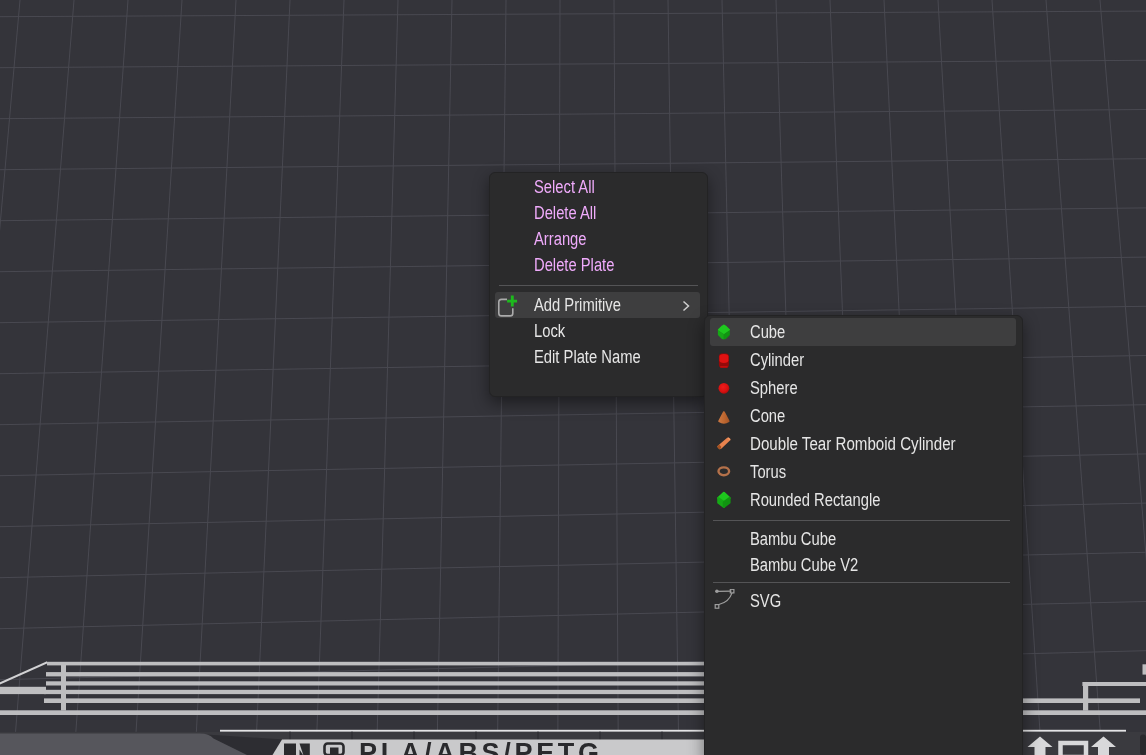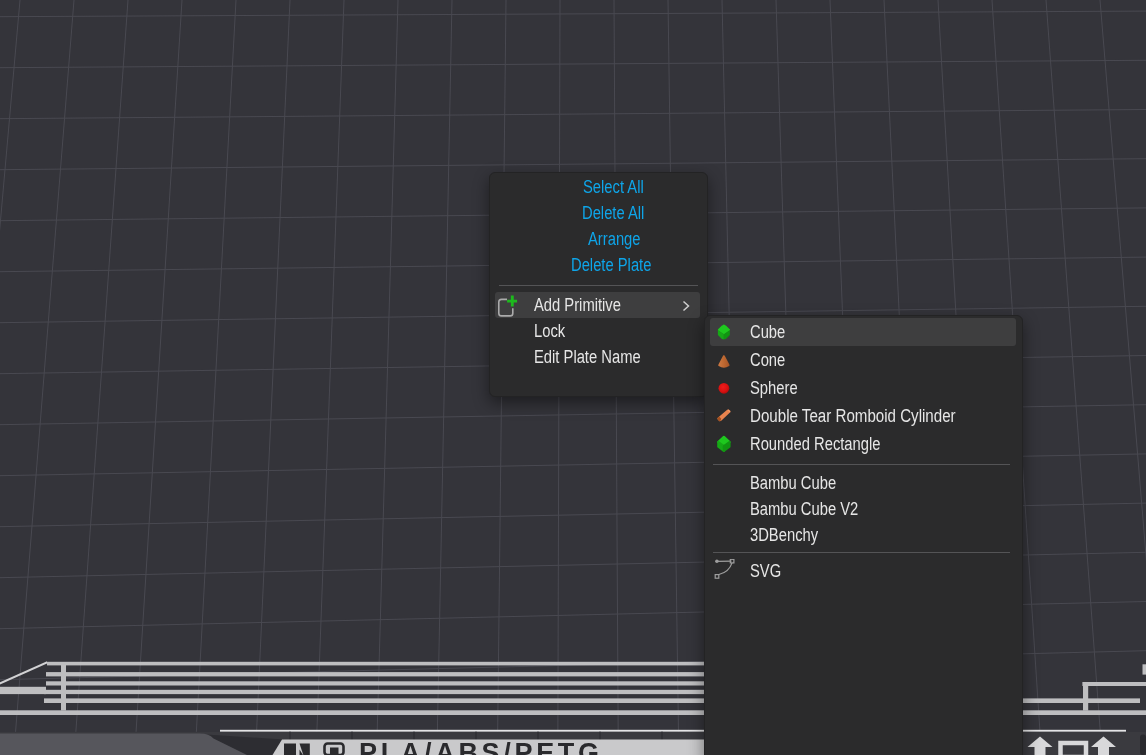--- a/index.html
+++ b/index.html
@@ -4,21 +4,21 @@
 <style>
   html,body{margin:0;padding:0;}
   body{width:1146px;height:755px;overflow:hidden;background:#34343A;position:relative;
        font-family:"Liberation Sans",sans-serif;}
   #scene{position:absolute;left:0;top:0;}
   .menu{position:absolute;background:#2B2B2C;border:1px solid #232324;border-radius:6px;
         box-sizing:border-box;box-shadow:0 6px 16px rgba(0,0,0,.45);color:#E6E6E6;
         font-size:18px;}
   .row{position:relative;height:26px;line-height:26px;white-space:nowrap;}
   .row .lbl{display:inline-block;transform:scaleX(.82);transform-origin:0 50%;}
-  .dis{color:#0ea5e9;text-align:center;}
+  .dis{color:#f0abfc;}
   .sep{height:1px;background:#545456;}
   .hl{position:absolute;background:#3E3E3F;border-radius:3px;}
 </style>
 </head>
 <body>
 <svg id="scene" width="1146" height="755" viewBox="0 0 1146 755">
   <rect width="1146" height="755" fill="#34343A"></rect>
   <g stroke="#494951" stroke-width="1" fill="none">
     <line x1="20.0" y1="0" x2="-46.8" y2="755"></line>
     <line x1="74.0" y1="0" x2="13.7" y2="755"></line>
@@ -143,53 +143,60 @@
   <div class="row r28">
     <div class="hl" style="left:5px;right:6px;top:0;bottom:0;"></div>
     <svg class="ic" width="16" height="18" viewBox="0 0 16 18">
         <polygon points="5.9,2.4 9.9,2.4 13.9,6.6 13.9,7.2 7.9,11.2 1.9,7.2 1.9,6.6" fill="#1EC81E"></polygon>
         <polygon points="7.9,1.3 13.9,6.9 7.9,11.2 1.9,6.9" fill="#1EC81E"></polygon>
         <polygon points="1.9,6.9 7.9,11.2 7.9,16.5 5.9,15.9 1.9,11.9" fill="#16A916"></polygon>
         <polygon points="13.9,6.9 7.9,11.2 7.9,16.5 9.9,15.9 13.9,11.9" fill="#119511"></polygon>
       </svg><span class="lbl" style="position:relative;">Cube</span>
   </div>
   <div class="row r28"><svg class="ic" width="16" height="18" viewBox="0 0 16 18">
+        <rect x="2.9" y="2.5" width="10" height="14.2" rx="3" fill="#930A0A"></rect>
+        <rect x="4" y="15" width="7.8" height="1.7" rx="0.8" fill="#BF0D0D"></rect>
+        <path d="M3.4,9.6 L3.4,5.6 Q3.4,3 7.9,3 Q12.4,3 12.4,5.6 L12.4,9.6 Q12.4,11.9 7.9,11.9 Q3.4,11.9 3.4,9.6 Z" fill="#E01212"></path>
+      </svg><span class="lbl">Cylinder</span></div>
+  <div class="row r28"><svg class="ic" width="16" height="18" viewBox="0 0 16 18">
+        <defs>
+          <radialGradient id="gs" cx="42%" cy="38%" r="75%">
+            <stop offset="0%" stop-color="#EE1C1C"></stop>
+            <stop offset="55%" stop-color="#D91111"></stop>
+            <stop offset="100%" stop-color="#9E0707"></stop>
+          </radialGradient>
+        </defs>
+        <circle cx="7.9" cy="9.3" r="5.4" fill="url(#gs)"></circle>
+      </svg><span class="lbl">Sphere</span></div>
+  <div class="row r28"><svg class="ic" width="16" height="18" viewBox="0 0 16 18">
         <defs>
           <linearGradient id="gc" x1="0" y1="0" x2="1" y2="0">
             <stop offset="0%" stop-color="#CE7943"></stop>
             <stop offset="55%" stop-color="#BC662F"></stop>
             <stop offset="100%" stop-color="#A55427"></stop>
           </linearGradient>
         </defs>
         <path d="M7.9,4.1 Q8.7,4.3 9.7,6.5 L13.1,12.9 Q14.2,14.4 13.1,15.1 Q10.5,16.7 7.9,16.7 Q5.3,16.7 2.7,15.1 Q1.6,14.4 2.7,12.9 L6.1,6.5 Q7.1,4.3 7.9,4.1 Z" fill="url(#gc)"></path>
       </svg><span class="lbl">Cone</span></div>
   <div class="row r28"><svg class="ic" width="16" height="18" viewBox="0 0 16 18">
-        <defs>
-          <radialGradient id="gs" cx="42%" cy="38%" r="75%">
-            <stop offset="0%" stop-color="#EE1C1C"></stop>
-            <stop offset="55%" stop-color="#D91111"></stop>
-            <stop offset="100%" stop-color="#9E0707"></stop>
-          </radialGradient>
-        </defs>
-        <circle cx="7.9" cy="9.3" r="5.4" fill="url(#gs)"></circle>
-      </svg><span class="lbl">Sphere</span></div>
-  <div class="row r28"><svg class="ic" width="16" height="18" viewBox="0 0 16 18">
         <path d="M1.6,12.3 Q0.9,11.5 1.8,10.7 L10.3,3.4 Q11.6,2.3 12.6,2.6 L14.1,3.4 Q14.9,4.2 14.2,5.3 L5.5,13.6 Q4.2,14.8 3.1,14.1 Z" fill="#E8834E"></path>
         <path d="M12.2,2.5 L14.3,4.6 L14.1,5.4 L11.6,3 Z" fill="#F7A36F"></path>
         <path d="M1.6,12.3 Q0.9,11.5 1.8,10.7 L3.2,9.5 L5.3,11.7 L4.6,13.8 Q3.4,14.6 2.6,13.6 Z" fill="#A5511F"></path>
       </svg><span class="lbl" style="transform:scaleX(.84);">Double Tear Romboid Cylinder</span></div>
+  <div class="row r28"><svg class="ic" width="16" height="18" viewBox="0 0 16 18">
+        <ellipse cx="7.8" cy="8.3" rx="5.3" ry="3.9" fill="none" stroke="#B4714A" stroke-width="2.4"></ellipse>
+      </svg><span class="lbl">Torus</span></div>
   <div class="row r28"><svg class="ic" width="16" height="18" viewBox="0 0 16 18">
         <polygon points="7.9,1.8 13.5,7.1 7.9,11.2 2.3,7.1" fill="#1EC81E" stroke="#1EC81E" stroke-width="2.2" stroke-linejoin="round"></polygon>
         <polygon points="2.3,7.1 7.9,11.2 7.9,15.9 2.3,11.7" fill="#16A916" stroke="#16A916" stroke-width="2.2" stroke-linejoin="round"></polygon>
         <polygon points="13.5,7.1 7.9,11.2 7.9,15.9 13.5,11.7" fill="#119511" stroke="#119511" stroke-width="2.2" stroke-linejoin="round"></polygon>
       </svg><span class="lbl">Rounded Rectangle</span></div>
   <div class="sep" style="margin:5.5px 12px 5.5px 8px;"></div>
   <div class="row"><span class="lbl">Bambu Cube</span></div>
   <div class="row"><span class="lbl">Bambu Cube V2</span></div>
-  <div class="row"><span class="lbl">3DBenchy</span></div>
   <div class="sep" style="margin:4px 12px 4px 8px;"></div>
   <div class="row r28"><svg class="ic" style="left:8px;width:24px;height:24px;margin-top:-12px;" width="24" height="24" viewBox="0 0 24 24">
         <g stroke="#9E9E9E" fill="none" stroke-width="1.2">
           <line x1="4.2" y1="2.3" x2="18.5" y2="2.1"></line>
           <path d="M19,3.9 Q16,13.2 5.9,15.5"></path>
           <rect x="17.3" y="0.3" width="3.6" height="3.6"></rect>
           <rect x="2.2" y="15.6" width="3.6" height="3.6"></rect>
         </g>
         <circle cx="3.9" cy="2.3" r="1.8" fill="#9E9E9E"></circle>
       </svg><span class="lbl">SVG</span></div>

